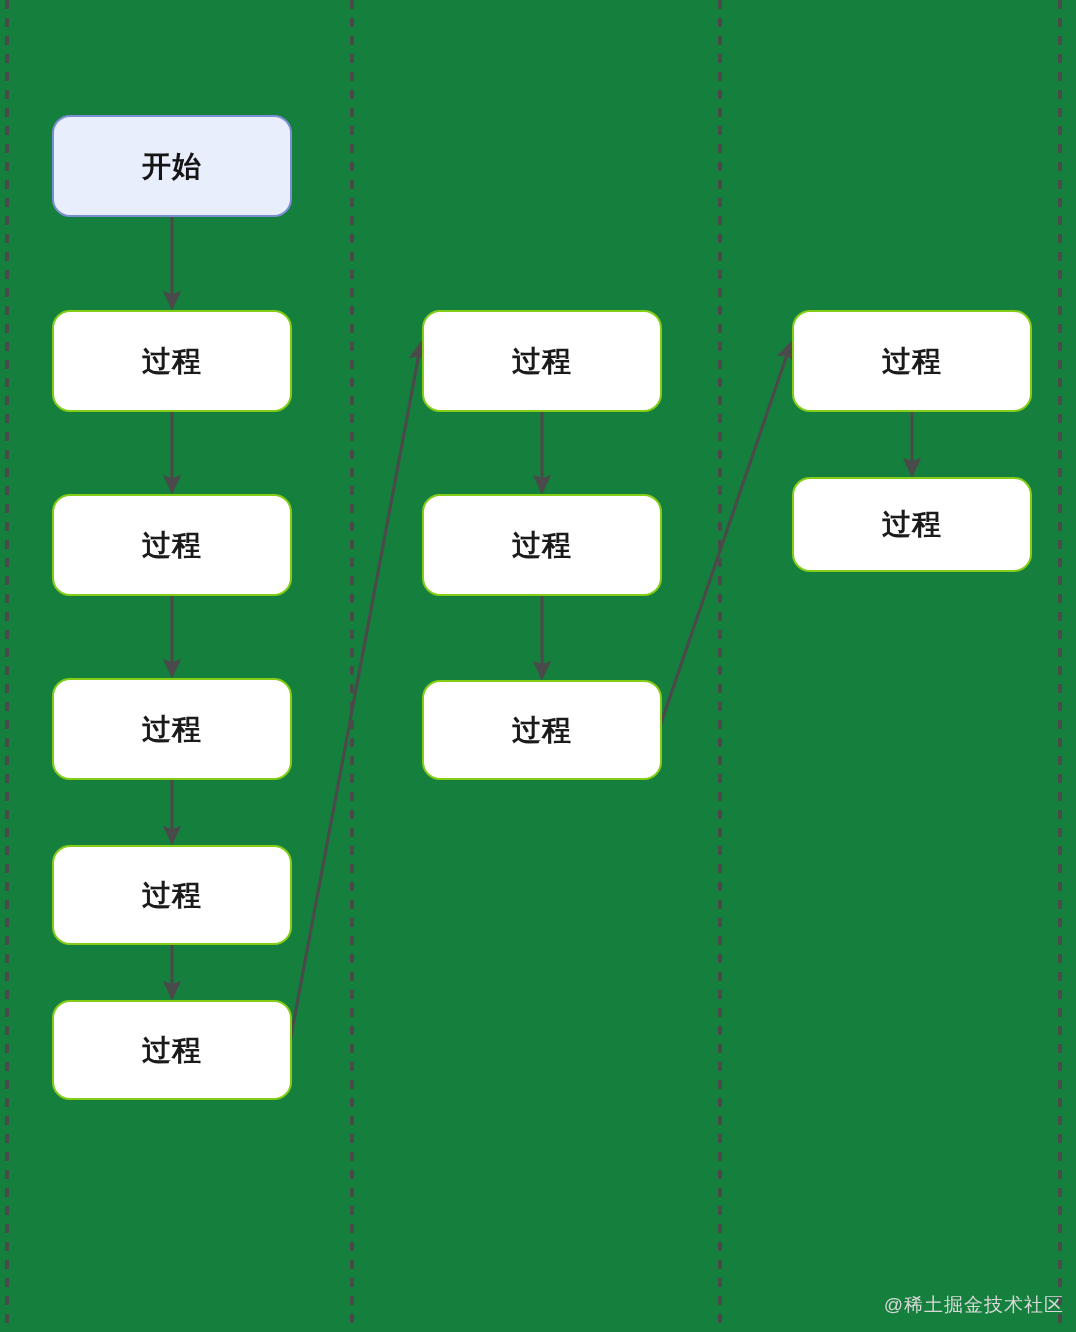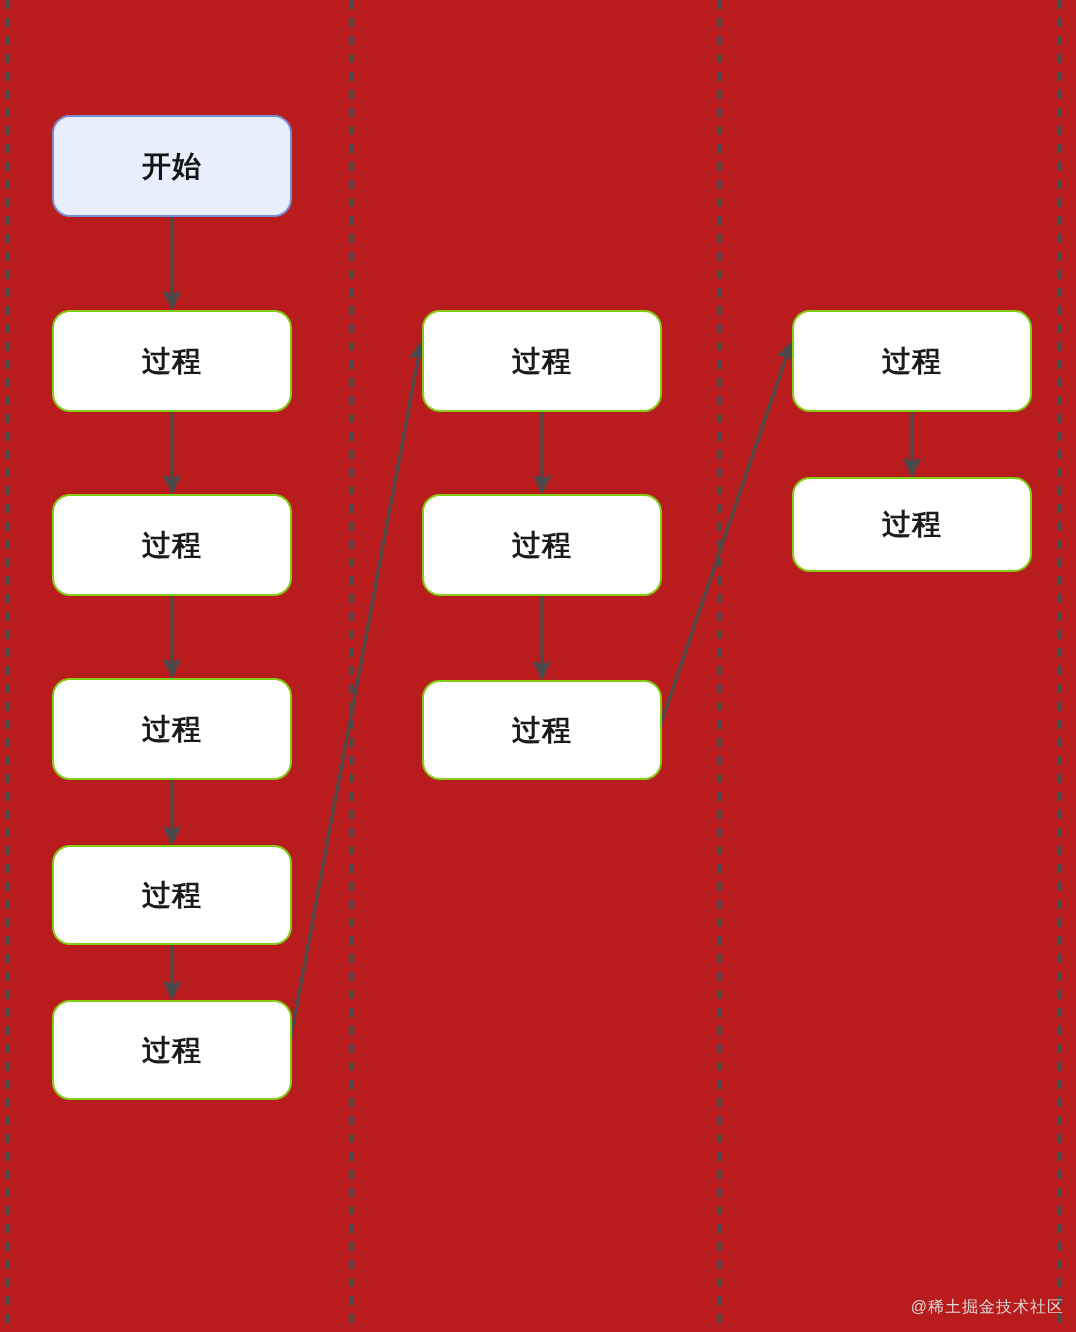--- a/index.html
+++ b/index.html
@@ -7,21 +7,21 @@
     padding: 0;
     background: #ffffff;
   }
   body {
     font-family: "Liberation Sans", "DejaVu Sans", sans-serif;
   }
   #canvas {
     position: relative;
     width: 1076px;
     height: 1332px;
-    background: #b91c1c;
+    background: #15803d;
     overflow: hidden;
   }
   
   .lane-divider {
     position: absolute;
     top: 0;
     width: 4px;
     height: 1332px;
     background-image: linear-gradient(
       to bottom,
@@ -66,21 +66,21 @@
     top: 0;
     width: 1076px;
     height: 1332px;
     pointer-events: none;
   }
   
   .watermark {
     position: absolute;
     right: 12px;
     bottom: 14px;
-    font-size: 16px;
+    font-size: 19px;
     color: #d8d8d8;
     letter-spacing: 1px;
     user-select: none;
     white-space: nowrap;
   }
 </style>
 </head>
 <body>
 
 <div id="canvas">

